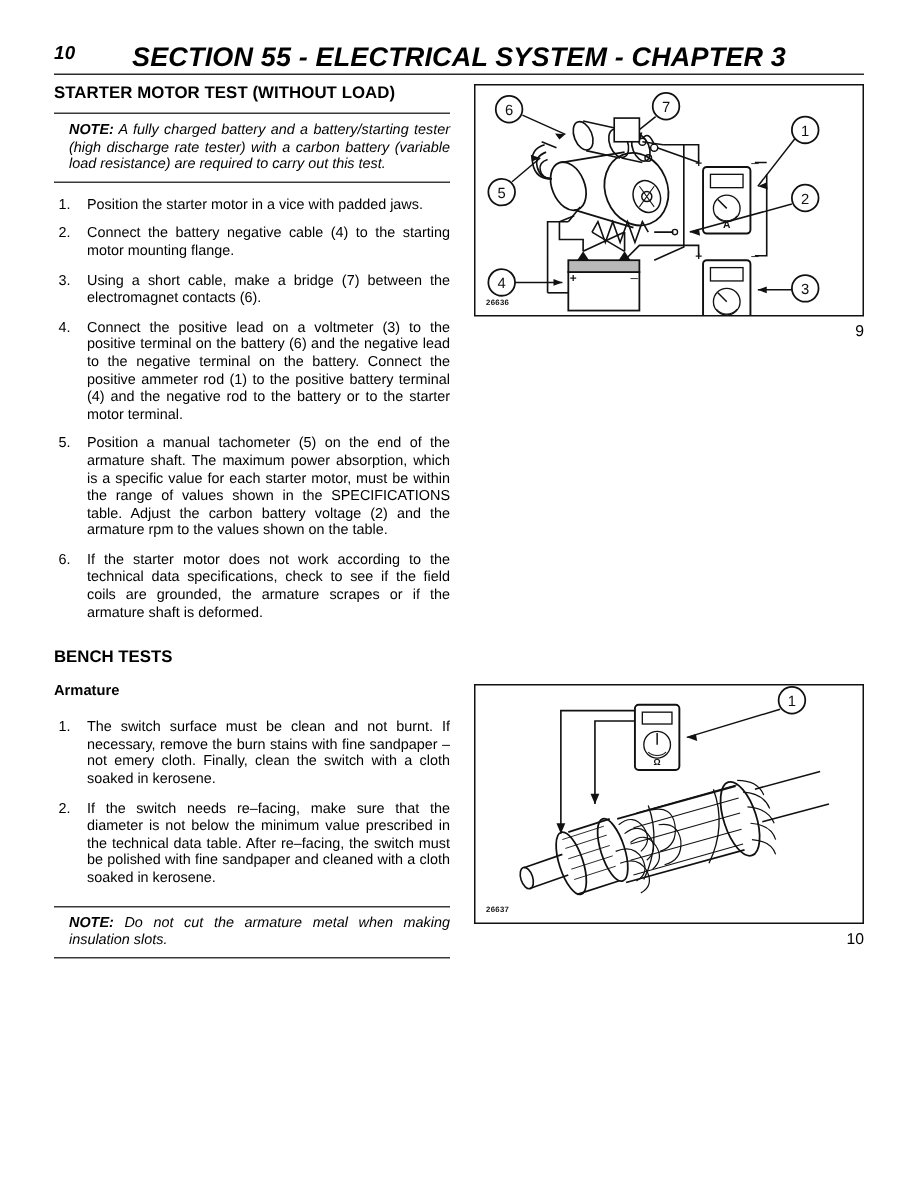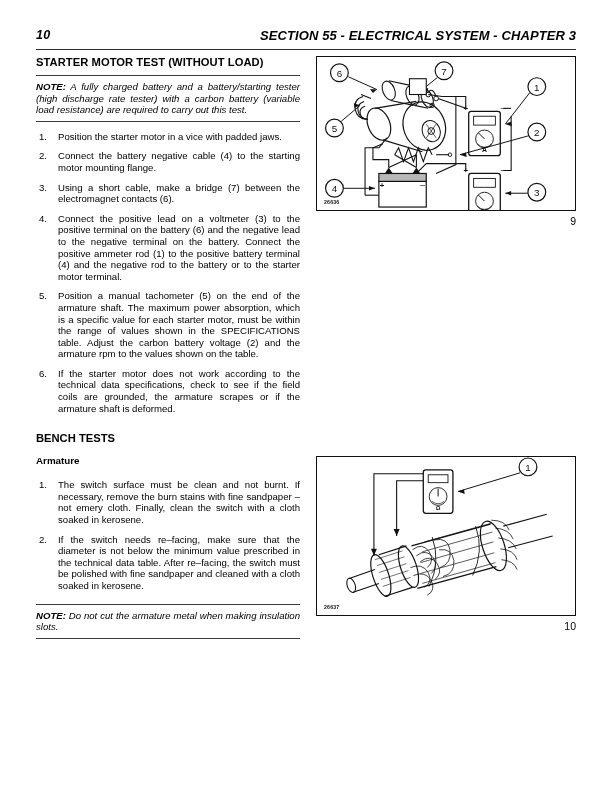--- a/index.html
+++ b/index.html
@@ -37,22 +37,22 @@
     font-size: 12.5px;
     font-weight: bold;
     font-style: italic;
     letter-spacing: 0.2px;
   }
   .header-title {
     position: absolute;
     left: 0;
     top: 0;
     width: 540px;
-    text-align: right;
-    font-size: 13px;
+    text-align: center;
+    font-size: 18px;
     font-weight: bold;
     font-style: italic;
     letter-spacing: 0.1px;
   }
   .header-rule {
     position: absolute;
     left: 36px;
     top: 49px;
     width: 540px;
     height: 0;
@@ -88,20 +88,21 @@
   }
   .rule.thin {
     border-top-width: 1.4px;
   }
   .note-block {
     font-size: 9.6px;
     font-style: italic;
     line-height: 11.6px;
     text-align: justify;
     padding: 5px 0 5px 0;
+    margin-left: 10px;
   }
   .note-block b {
     font-style: italic;
     font-weight: bold;
   }
   ol.steps {
     list-style: none;
     margin: 0;
     padding: 0;
   }

